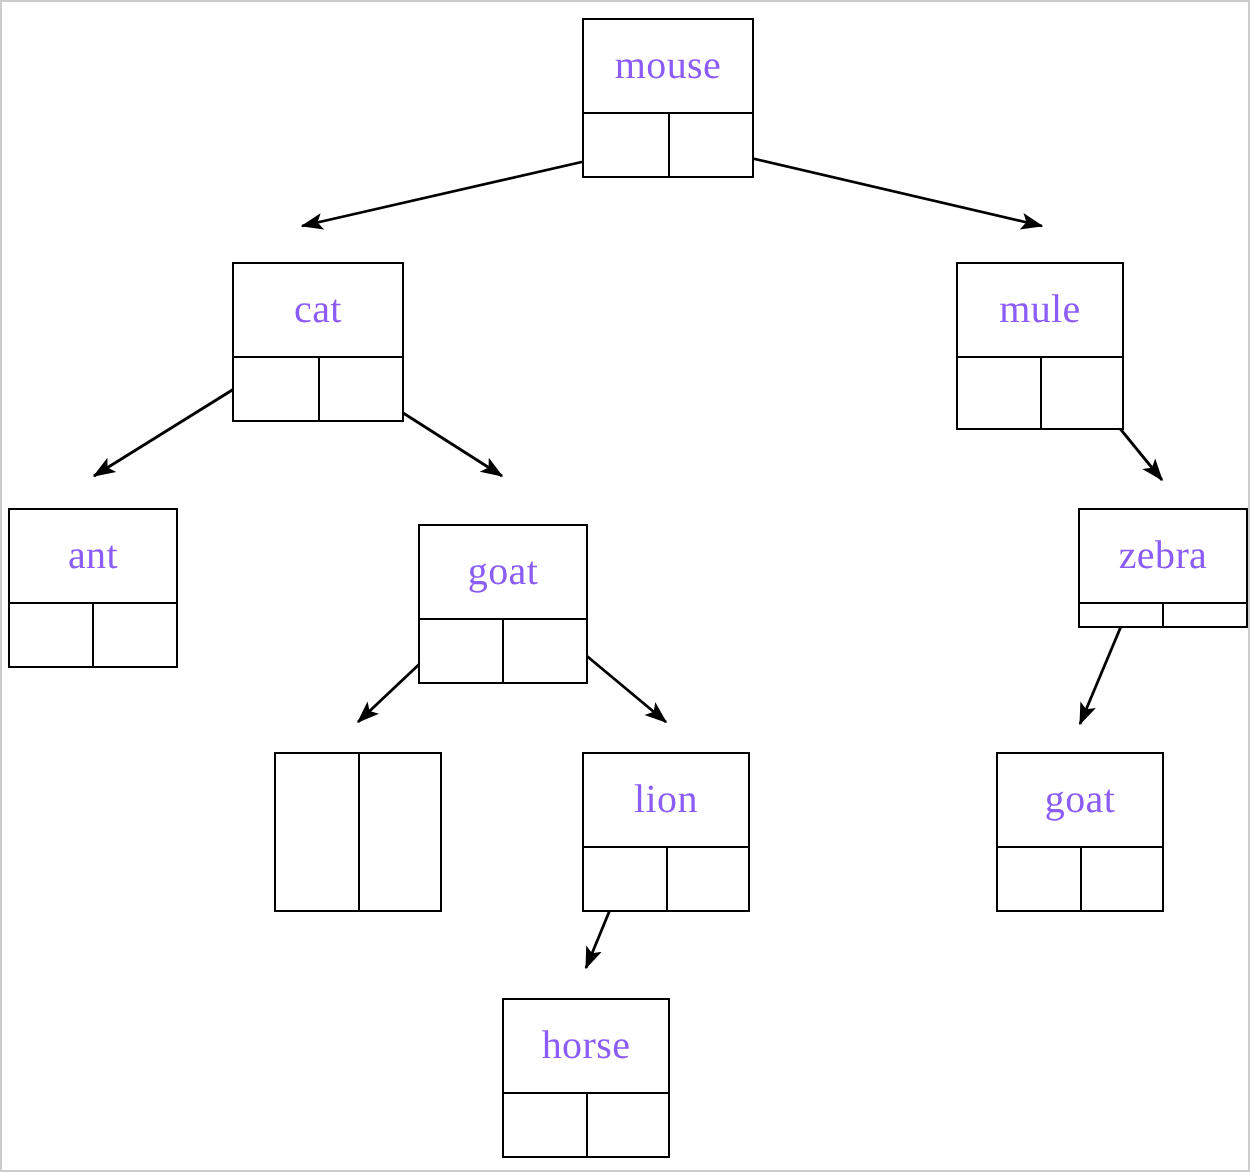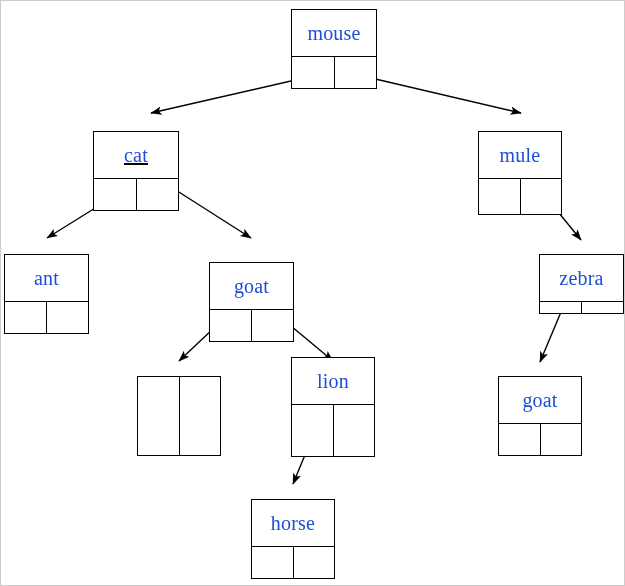--- a/index.html
+++ b/index.html
@@ -33,21 +33,21 @@
     display: flex;
     flex-direction: column;
   }
   .node-label {
     flex: 0 0 46px;
     height: 46px;
     display: flex;
     align-items: center;
     justify-content: center;
     font-size: 20px;
-    color: #1d4ed8;
+    color: #8b5cf6;
     border-bottom: 1.6px solid #000000;
     line-height: 1;
     letter-spacing: 0.2px;
   }
   .node-pointers {
     flex: 1 1 auto;
     display: flex;
   }
   .ptr {
     flex: 1 1 50%;
@@ -80,21 +80,21 @@
       </g>
   </svg>
   <div id="nodes">
       <div class="node" style="left: 290px; top: 8px; width: 86px; height: 80px;">
         <div class="node-label">mouse</div>
         <div class="node-pointers">
           <div class="ptr left"></div>
           <div class="ptr right"></div>
         </div>
       </div>
-      <div class="node" style="left: 92px; top: 130px; width: 86px; height: 80px; text-decoration: underline;">
+      <div class="node" style="left: 115px; top: 130px; width: 86px; height: 80px;">
         <div class="node-label">cat</div>
         <div class="node-pointers">
           <div class="ptr left"></div>
           <div class="ptr right"></div>
         </div>
       </div>
       <div class="node" style="left: 477px; top: 130px; width: 84px; height: 84px;">
         <div class="node-label">mule</div>
         <div class="node-pointers">
           <div class="ptr left"></div>
@@ -121,21 +121,21 @@
           <div class="ptr left"></div>
           <div class="ptr right"></div>
         </div>
       </div>
       <div class="node" style="left: 136px; top: 375px; width: 84px; height: 80px;">
         <div class="node-pointers">
           <div class="ptr left"></div>
           <div class="ptr right"></div>
         </div>
       </div>
-      <div class="node" style="left: 290px; top: 356px; width: 84px; height: 100px;">
+      <div class="node" style="left: 290px; top: 375px; width: 84px; height: 80px;">
         <div class="node-label">lion</div>
         <div class="node-pointers">
           <div class="ptr left"></div>
           <div class="ptr right"></div>
         </div>
       </div>
       <div class="node" style="left: 497px; top: 375px; width: 84px; height: 80px;">
         <div class="node-label">goat</div>
         <div class="node-pointers">
           <div class="ptr left"></div>

